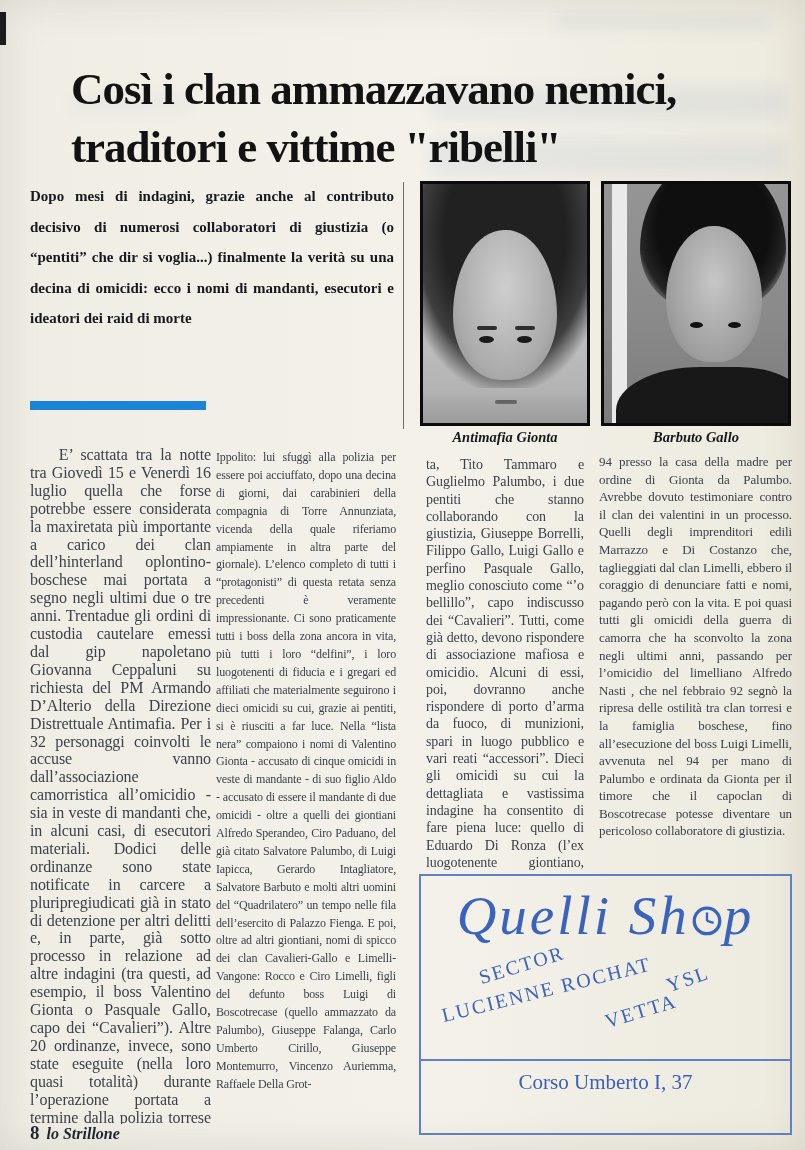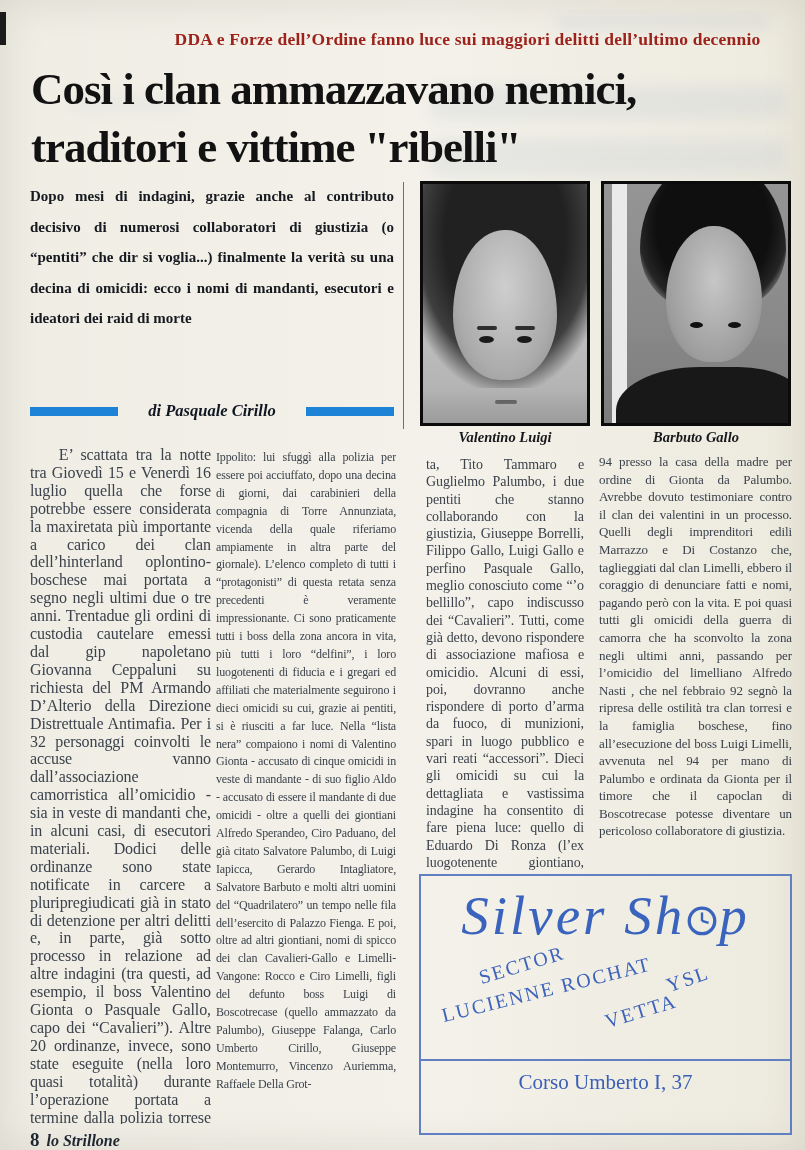--- a/index.html
+++ b/index.html
@@ -14,21 +14,21 @@
   .g1{left:555px;top:16px;width:215px;height:13px;opacity:.14;}
   .g2{left:430px;top:86px;width:355px;height:34px;opacity:.13;}
   .g3{left:430px;top:138px;width:355px;height:38px;opacity:.13;}
   .g4{left:70px;top:98px;width:120px;height:12px;opacity:.10;}
 
   .strapline{
     position:absolute;left:135px;top:29px;width:665px;text-align:center;
     font-weight:bold;font-size:17.5px;color:#9c221b;letter-spacing:.2px;white-space:nowrap;
   }
   .headline{position:absolute;left:31px;top:60px;width:772px;color:#121212;font-weight:bold;letter-spacing:-1px;}
-  .headline .l{font-size:45px;line-height:58px;white-space:nowrap;}
+  .headline .l{font-size:45px;line-height:58px;white-space:nowrap;margin-left:40px;}
 
   .lead{
     position:absolute;left:30px;top:181px;width:364px;
     font-weight:bold;font-size:15px;line-height:30.5px;text-align:justify;color:#161a20;
   }
   .byline-row{position:absolute;left:30px;top:401px;width:364px;display:flex;align-items:center;}
   .byline-bar{width:88px;height:9px;background:#1c83d6;flex:0 0 auto;}
   .byline-text{flex:1;text-align:center;font-weight:bold;font-style:italic;font-size:16.5px;color:#101622;white-space:nowrap;}
 
   .vrule{position:absolute;left:403px;top:182px;width:1px;height:247px;background:#70706a;}
@@ -69,47 +69,45 @@
   .ad-title{position:absolute;left:0;right:0;top:8px;text-align:center;font-style:italic;font-size:55px;letter-spacing:3px;color:#3a63bd;white-space:nowrap;}
   .watch-icon{display:inline-block;vertical-align:baseline;position:relative;top:3px;}
   .brand{position:absolute;font-size:20px;letter-spacing:2px;white-space:nowrap;transform-origin:left bottom;color:#3d63ba;}
   .brand-sector{left:62px;top:90px;transform:rotate(-17deg);}
   .brand-lucienne{left:24px;top:128px;transform:rotate(-14deg);}
   .brand-ysl{left:250px;top:98px;transform:rotate(-19deg);}
   .brand-vetta{left:188px;top:134px;transform:rotate(-17deg);}
   .ad-divider{position:absolute;left:0;right:0;top:183px;height:2px;background:#6080c2;}
   .ad-address{position:absolute;left:0;right:0;top:194px;text-align:center;font-size:21px;line-height:25px;color:#3a5fb6;}
 
-  .footer{position:absolute;left:30px;top:1122px;color:#1d2530;white-space:nowrap;margin-top:7px;}
+  .footer{position:absolute;left:30px;top:1122px;color:#1d2530;white-space:nowrap;}
   .footer .num{font-weight:bold;font-size:19px;}
   .footer .pub{font-weight:bold;font-style:italic;font-size:16px;margin-left:7px;}
 </style>
 </head>
 <body>
 
 <div class="page">
 
   <div class="corner-mark"></div>
   <div class="ghost g1"></div>
   <div class="ghost g2"></div>
   <div class="ghost g3"></div>
   <div class="ghost g4"></div>
 
-  <div class="strapline">DDA e Forze dell’Ordine fanno luce sui maggiori delitti dell’ultimo decennio</div>
 
   <div class="headline">
     <div class="l">Così i clan ammazzavano nemici,</div>
     <div class="l">traditori e vittime "ribelli"</div>
   </div>
 
   <div class="lead">Dopo mesi di indagini, grazie anche al contributo decisivo di numerosi collaboratori di giustizia (o “pentiti” che dir si voglia...) finalmente la verità su una decina di omicidi: ecco i nomi di mandanti, esecutori e ideatori dei raid di morte</div>
 
   <div class="byline-row">
     <div class="byline-bar"></div>
-    <div class="byline-text">di Pasquale Cirillo</div>
     <div class="byline-bar"></div>
   </div>
 
   <div class="vrule"></div>
 
   <div class="photo photo-1">
     <div class="p1-hair"></div>
     <div class="p1-face"></div>
     <div class="p1-brow" style="left:54px;"></div>
     <div class="p1-brow" style="left:92px;"></div>
@@ -122,38 +120,38 @@
   <div class="photo photo-2">
     <div class="p2-stripe"></div>
     <div class="p2-hair"></div>
     <div class="p2-face"></div>
     <div class="p2-eye" style="left:86px;"></div>
     <div class="p2-eye" style="left:124px;"></div>
     <div class="p2-mouth"></div>
     <div class="p2-body"></div>
   </div>
 
-  <div class="caption caption-1">Valentino Luigi</div>
+  <div class="caption caption-1">Antimafia Gionta</div>
   <div class="caption caption-2">Barbuto Gallo</div>
 
   <div class="col col-1">
     <p>E’ scattata tra la notte tra Giovedì 15 e Venerdì 16 luglio quella che forse potrebbe essere considerata la maxiretata più importante a carico dei clan dell’hinterland oplontino-boschese mai portata a segno negli ultimi due o tre anni. Trentadue gli ordini di custodia cautelare emessi dal gip napoletano Giovanna Ceppaluni su richiesta del PM Armando D’Alterio della Direzione Distrettuale Antimafia. Per i 32 personaggi coinvolti le accuse vanno dall’associazione camorristica all’omicidio - sia in veste di mandanti che, in alcuni casi, di esecutori materiali. Dodici delle ordinanze sono state notificate in carcere a pluripregiudicati già in stato di detenzione per altri delitti e, in parte, già sotto processo in relazione ad altre indagini (tra questi, ad esempio, il boss Valentino Gionta o Pasquale Gallo, capo dei “Cavalieri”). Altre 20 ordinanze, invece, sono state eseguite (nella loro quasi totalità) durante l’operazione portata a termine dalla polizia torrese e dalla mobile napoletana. Solo in rare eccezioni qualche destinatario del provvedimento restrittivo è riuscito a scampare alle manette (è il caso, ad esempio di Salvatore Palumbo, il giontiano accusato di essere l’esecutore materiale dell’omicidio del boss Luigi Limelli e del pluripregiudicato Umberto</p>
   </div>
   <div class="col col-2">
     <p>Ippolito: lui sfuggì alla polizia per essere poi acciuffato, dopo una decina di giorni, dai carabinieri della compagnia di Torre Annunziata, vicenda della quale riferiamo ampiamente in altra parte del giornale). L’elenco completo di tutti i “protagonisti” di questa retata senza precedenti è veramente impressionante. Ci sono praticamente tutti i boss della zona ancora in vita, più tutti i loro “delfini”, i loro luogotenenti di fiducia e i gregari ed affiliati che materialmente seguirono i dieci omicidi su cui, grazie ai pentiti, si è riusciti a far luce. Nella “lista nera” compaiono i nomi di Valentino Gionta - accusato di cinque omicidi in veste di mandante - di suo figlio Aldo - accusato di essere il mandante di due omicidi - oltre a quelli dei giontiani Alfredo Sperandeo, Ciro Paduano, del già citato Salvatore Palumbo, di Luigi Iapicca, Gerardo Intagliatore, Salvatore Barbuto e molti altri uomini del “Quadrilatero” un tempo nelle fila dell’esercito di Palazzo Fienga. E poi, oltre ad altri giontiani, nomi di spicco dei clan Cavalieri-Gallo e Limelli-Vangone: Rocco e Ciro Limelli, figli del defunto boss Luigi di Boscotrecase (quello ammazzato da Palumbo), Giuseppe Falanga, Carlo Umberto Cirillo, Giuseppe Montemurro, Vincenzo Auriemma, Raffaele Della Grot-</p>
   </div>
   <div class="col col-3">
     <p>ta, Tito Tammaro e Guglielmo Palumbo, i due pentiti che stanno collaborando con la giustizia, Giuseppe Borrelli, Filippo Gallo, Luigi Gallo e perfino Pasquale Gallo, meglio conosciuto come “’o bellillo”, capo indiscusso dei “Cavalieri”. Tutti, come già detto, devono rispondere di associazione mafiosa e omicidio. Alcuni di essi, poi, dovranno anche rispondere di porto d’arma da fuoco, di munizioni, spari in luogo pubblico e vari reati “accessori”. Dieci gli omicidi su cui la dettagliata e vastissima indagine ha consentito di fare piena luce: quello di Eduardo Di Ronza (l’ex luogotenente giontiano, cognato del boss poi ucciso dallo stesso Valentino perché ritenuto confidente delle forze dell’ordine); l’uccisione di Umberto Ippolito, ammazzato nel febbraio</p>
   </div>
   <div class="col col-4">
     <p>94 presso la casa della madre per ordine di Gionta da Palumbo. Avrebbe dovuto testimoniare contro il clan dei valentini in un processo. Quelli degli imprenditori edili Marrazzo e Di Costanzo che, taglieggiati dal clan Limelli, ebbero il coraggio di denunciare fatti e nomi, pagando però con la vita. E poi quasi tutti gli omicidi della guerra di camorra che ha sconvolto la zona negli ultimi anni, passando per l’omicidio del limelliano Alfredo Nasti , che nel febbraio 92 segnò la ripresa delle ostilità tra clan torresi e la famiglia boschese, fino all’esecuzione del boss Luigi Limelli, avvenuta nel 94 per mano di Palumbo e ordinata da Gionta per il timore che il capoclan di Boscotrecase potesse diventare un pericoloso collaboratore di giustizia.</p>
   </div>
 
   <div class="ad">
-    <div class="ad-title"><span>Silver Sh</span><span class="watch-icon"><svg width="34" height="34" viewBox="0 0 36 36">
+    <div class="ad-title"><span>Quelli Sh</span><span class="watch-icon"><svg width="34" height="34" viewBox="0 0 36 36">
             <circle cx="18" cy="19" r="13.5" fill="none" stroke="#3a63bd" stroke-width="3.5"></circle>
             <line x1="18" y1="19" x2="18" y2="10" stroke="#3a63bd" stroke-width="2.5"></line>
             <line x1="18" y1="19" x2="25" y2="21" stroke="#3a63bd" stroke-width="2.5"></line>
           </svg></span><span>p</span></div>
     <div class="brand brand-sector">SECTOR</div>
     <div class="brand brand-lucienne">LUCIENNE ROCHAT</div>
     <div class="brand brand-ysl">YSL</div>
     <div class="brand brand-vetta">VETTA</div>
     <div class="ad-divider"></div>
     <div class="ad-address">

